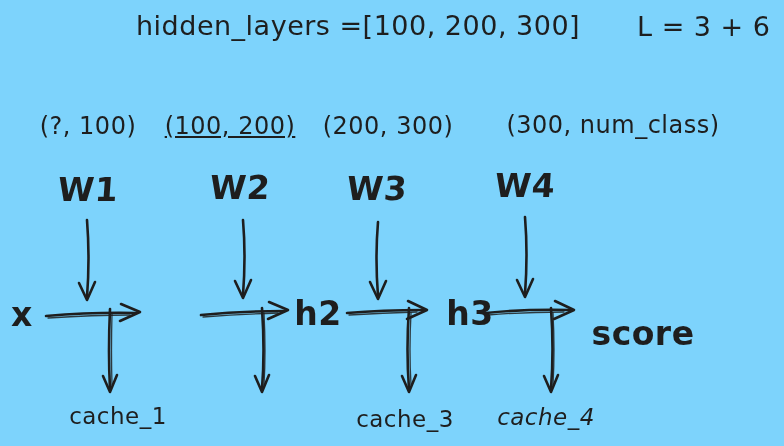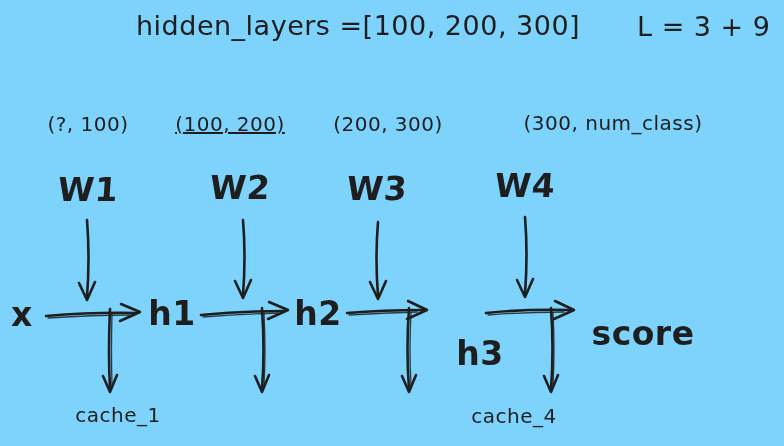--- a/index.html
+++ b/index.html
@@ -21,24 +21,24 @@
   .ink-layer path.thin{stroke-width:1.3;opacity:.85;}
   .lbl{
     position:absolute;
     color:#1e1e1e;
     white-space:nowrap;
     line-height:1.1;
     letter-spacing:0.5px;
   }
   .c{transform:translateX(-50%);}
   .header-txt{font-size:27px;}
-  .shape-txt{font-size:20px;}
+  .shape-txt{font-size:24px;}
   .w-txt{font-size:33px;font-weight:bold;transform:translateX(-50%) skewX(-4deg);}
   .node-txt{font-size:33px;font-weight:bold;}
-  .cache-txt{font-size:20px;text-align:right;}
+  .cache-txt{font-size:23px;text-align:right;}
 </style>
 </head>
 <body>
 
 <div class="stage">
 
   <svg class="ink-layer" width="784" height="446" viewBox="0 0 784 446">
 
     <g>
       <path d="M87,220 Q90,258 87,297"></path>
@@ -94,34 +94,34 @@
       <path d="M402,376 L409,392 L416,375"></path>
     </g>
     <g>
       <path d="M551,308 Q554,350 551,389"></path>
       <path class="thin" d="M553,313 Q555,350 553,385"></path>
       <path d="M544,376 L551,392 L558,375"></path>
     </g>
   </svg>
 
   <div class="lbl header-txt" style="left:136px;top:11px;">hidden_layers =[100, 200, 300]</div>
-  <div class="lbl header-txt" style="left:637px;top:12px;">L = 3 + 9</div>
+  <div class="lbl header-txt" style="left:637px;top:12px;">L = 3 + 6</div>
 
   <div class="lbl shape-txt c" style="left:88px;top:113px;">(?, 100)</div>
   <div class="lbl shape-txt c" style="left:230px;top:113px;text-decoration:underline;">(100, 200)</div>
   <div class="lbl shape-txt c" style="left:388px;top:113px;">(200, 300)</div>
   <div class="lbl shape-txt c" style="left:613px;top:112px;">(300, num_class)</div>
 
   <div class="lbl w-txt" style="left:88px;top:172px;">W1</div>
   <div class="lbl w-txt" style="left:240px;top:170px;">W2</div>
   <div class="lbl w-txt" style="left:377px;top:171px;">W3</div>
   <div class="lbl w-txt" style="left:525px;top:168px;">W4</div>
 
   <div class="lbl node-txt c" style="left:22px;top:297px;">x</div>
-  <div class="lbl node-txt c" style="left:172px;top:296px;">h1</div>
   <div class="lbl node-txt c" style="left:318px;top:296px;">h2</div>
-  <div class="lbl node-txt c" style="left:480px;top:296px;margin-top:40px;">h3</div>
+  <div class="lbl node-txt c" style="left:470px;top:296px;">h3</div>
   <div class="lbl node-txt c" style="left:643px;top:296px;margin-top:20px;">score</div>
 
   <div class="lbl cache-txt c" style="left:118px;top:404px;">cache_1</div>
-  <div class="lbl cache-txt c" style="left:514px;top:405px;">cache_4</div>
+  <div class="lbl cache-txt c" style="left:405px;top:407px;">cache_3</div>
+  <div class="lbl cache-txt c" style="left:546px;top:405px;font-style:italic;">cache_4</div>
 
 </div>
 
 </body></html>

